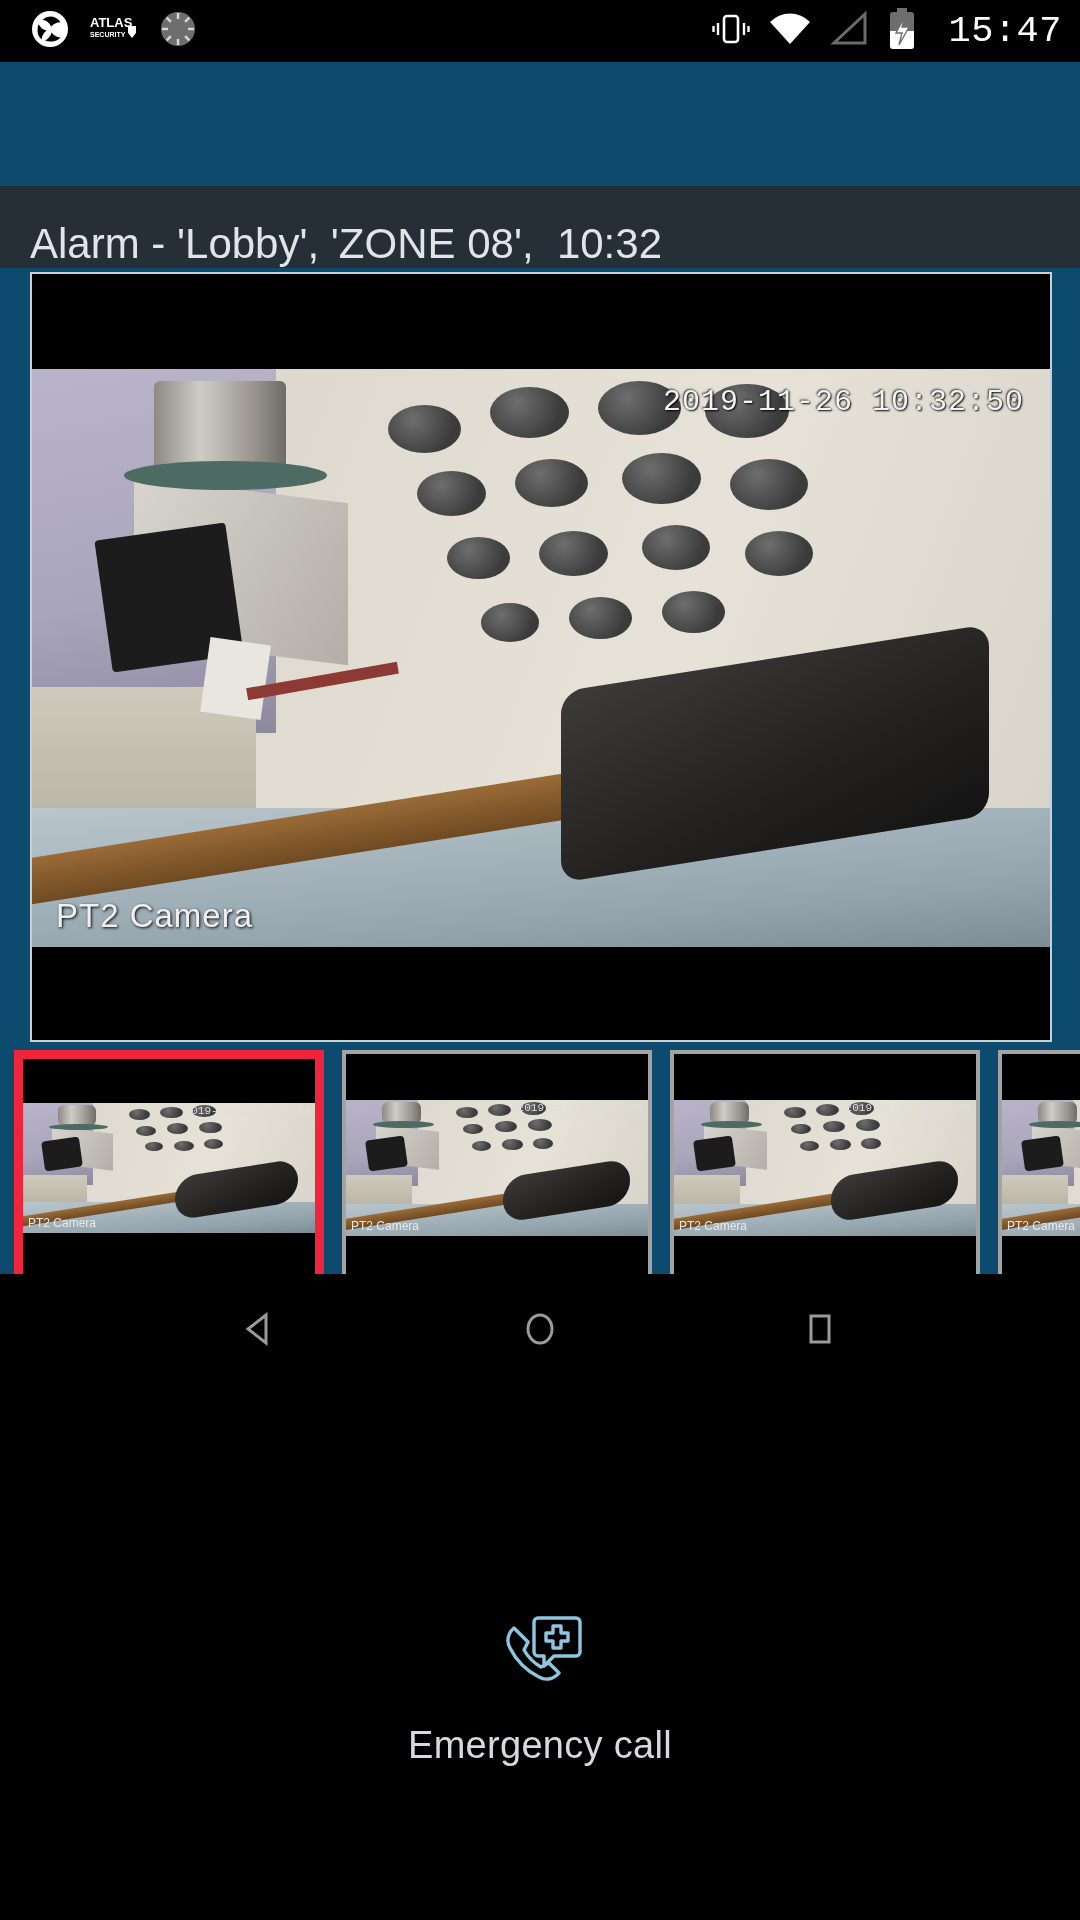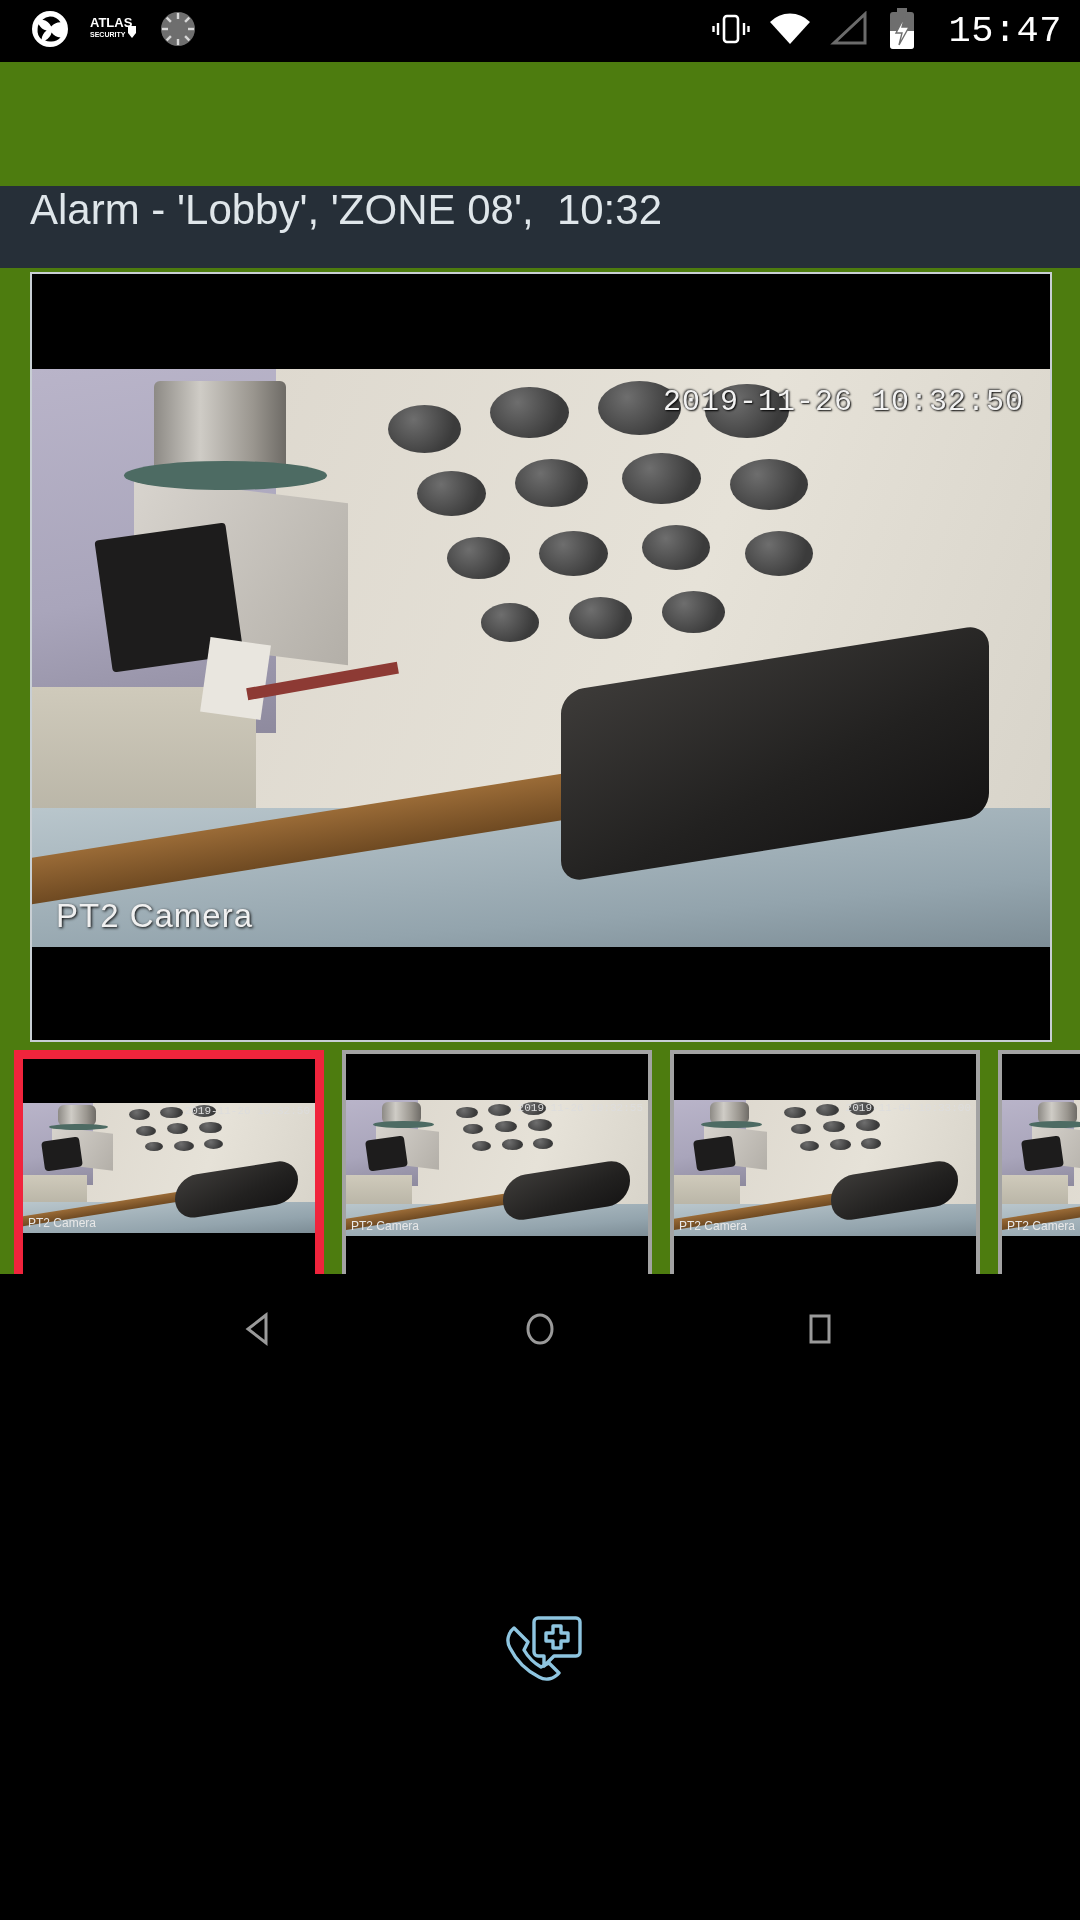--- a/index.html
+++ b/index.html
@@ -2,21 +2,21 @@
 <html><head>
 <meta charset="utf-8">
 <style>
   * { margin:0; padding:0; box-sizing:border-box; }
   html, body {
     width:1080px; height:1920px;
     background:#000;
     font-family:"Liberation Sans", sans-serif;
     overflow:hidden;
   }
-  .phone { position:relative; width:1080px; height:1384px; background:#4d7c0f; }
+  .phone { position:relative; width:1080px; height:1384px; background:#0c4a6e; }
 
   
   .statusbar {
     position:absolute; top:0; left:0; width:1080px; height:62px;
     background:#000; display:flex; align-items:center;
     padding:0 18px 0 30px;
   }
   .sb-left { display:flex; align-items:center; gap:18px; }
   .sb-right { margin-left:auto; display:flex; align-items:center; gap:16px; }
   .sb-clock {
@@ -38,21 +38,21 @@
   }
   .alarm-title {
     width:100%; text-align:center;
     color:#7f919c; font-size:62px; font-weight:700;
     letter-spacing:1px; padding-left:10px;
   }
 
   
   .alarm-info {
     position:absolute; top:186px; left:0; width:1080px; height:82px;
-    background:#262f38; display:flex; align-items:flex-start;
+    background:#262f38; display:flex; align-items:flex-end;
   }
   .alarm-info-text {
     color:#dfe6ea; font-size:42px; padding-left:30px; white-space:pre;
   }
 
   
   .player-wrap {
     position:absolute; top:272px; left:30px;
     width:1022px; height:770px;
     border:2px solid #c9cfd4; background:#000;
@@ -416,20 +416,21 @@
     <div class="action">
       <span class="action-icon">
         <svg width="92" height="88" viewBox="0 0 92 88">
           <g fill="none" stroke="#8ec5e0" stroke-width="3.4" stroke-linejoin="round" stroke-linecap="round">
             <path d="M20 16 c-6 5 -8 13 -4 20 6 12 17 23 29 29 7 4 15 2 20 -4 l-10 -10 -8 4 c-7 -4 -13 -10 -17 -17 l4 -8 z"></path>
             <path d="M44 6 h38 a4 4 0 0 1 4 4 v30 a4 4 0 0 1 -4 4 h-22 l-10 10 v-10 h-6 a4 4 0 0 1 -4 -4 v-30 a4 4 0 0 1 4 -4 z"></path>
             <path d="M59 14 h8 v7 h7 v8 h-7 v7 h-8 v-7 h-7 v-8 h7 z"></path>
           </g>
         </svg>
       </span>
+      <span class="action-label">Emergency call</span>
     </div>
   </div>
 
   <div class="navbar">
     <span class="nav-btn">
       <svg width="44" height="44" viewBox="0 0 44 44">
         <path d="M28 8 L10 22 L28 36 Z" fill="none" stroke="#9a9a9a" stroke-width="3"></path>
       </svg>
     </span>
     <span class="nav-btn">

